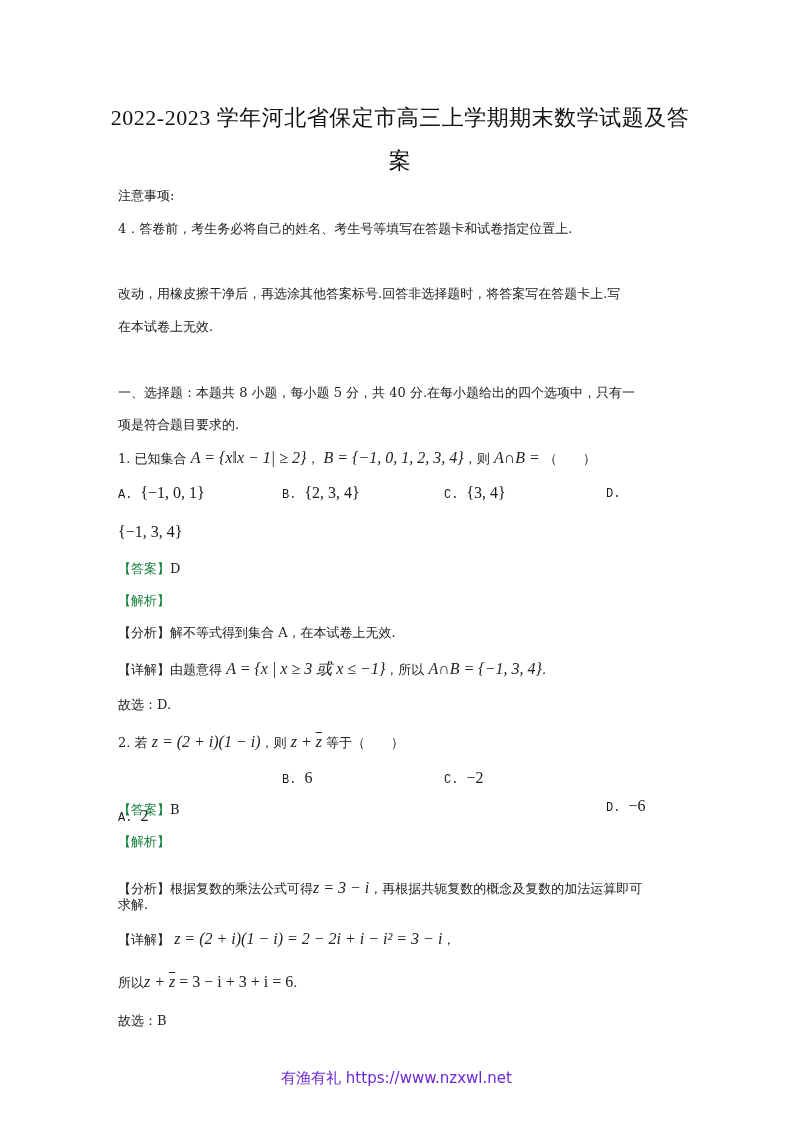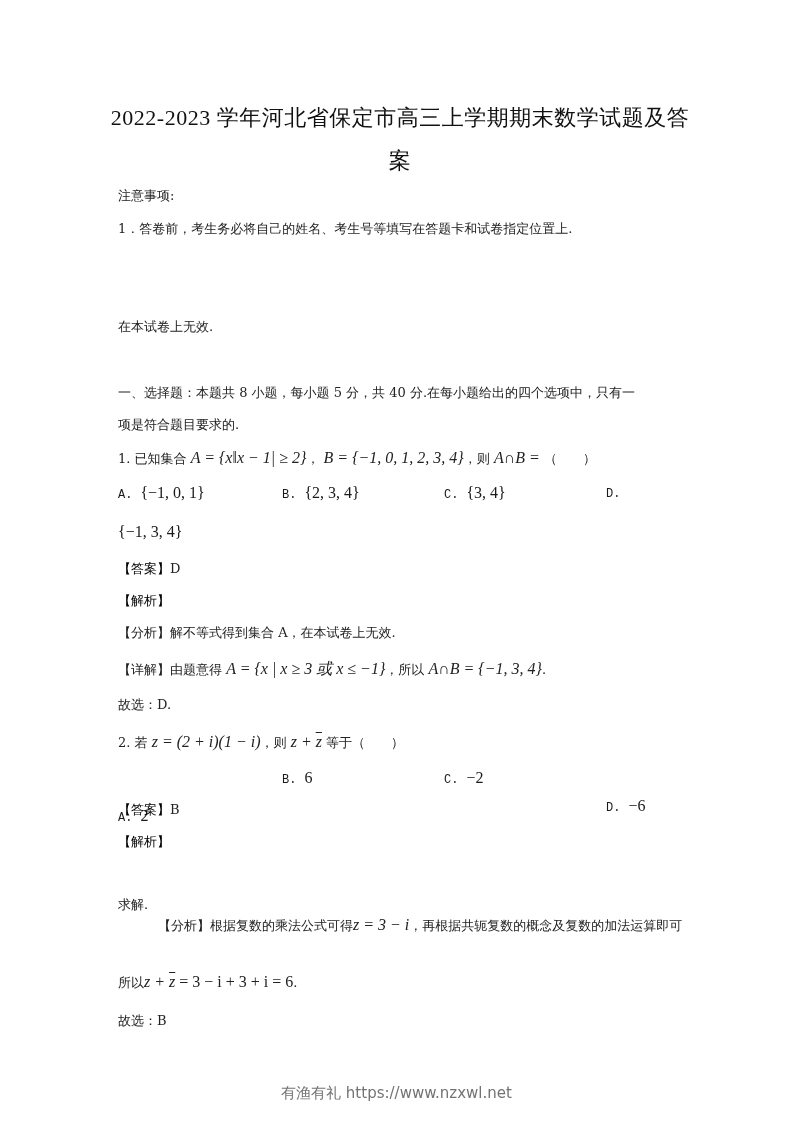--- a/index.html
+++ b/index.html
@@ -15,39 +15,40 @@
       font-size: 22px; color: #111; letter-spacing: 0.5px;
     }
     .t1 { top: 103px; }
     .t2 { top: 146px; }
     .line {
       position: absolute; left: 118px; font-size: 13px; line-height: 20px;
       white-space: nowrap; color: #222;
     }
     .math { font-family: "Liberation Serif", "DejaVu Serif", serif; font-style: italic; font-size: 16px; }
     .mathn { font-family: "Liberation Serif", "DejaVu Serif", serif; font-size: 16px; }
-    .tag-blue { color: #000000; }
+    .tag-blue { color: #15803d; }
     .opt { position: absolute; font-size: 13px; line-height: 20px; white-space: nowrap; }
     .opt .lbl { font-family: "Liberation Mono", "DejaVu Sans Mono", monospace; font-size: 12px; margin-right: 8px; }
     .footer {
       position: absolute; top: 1069px; left: 0; width: 793px; text-align: center;
-      font-family: "DejaVu Sans", "Liberation Sans", sans-serif; font-size: 15px; color: #737373; margin-top: 15px;
+      font-family: "DejaVu Sans", "Liberation Sans", sans-serif; font-size: 15px; color: #6d28d9;
     }
     .over { text-decoration: overline; }
   </style>
 </head>
 <body>
 
 <div class="page">
 
   <div class="title t1">2022-2023 学年河北省保定市高三上学期期末数学试题及答</div>
   <div class="title t2">案</div>
 
   <div class="line" style="top:186px;">注意事项:</div>
-  <div class="line" style="top:219px;">1．答卷前，考生务必将自己的姓名、考生号等填写在答题卡和试卷指定位置上.</div>
+  <div class="line" style="top:219px;">4．答卷前，考生务必将自己的姓名、考生号等填写在答题卡和试卷指定位置上.</div>
+  <div class="line" style="top:284px;">改动，用橡皮擦干净后，再选涂其他答案标号.回答非选择题时，将答案写在答题卡上.写</div>
   <div class="line" style="top:317px;">在本试卷上无效.</div>
 
   <div class="line" style="top:383px;">一、选择题：本题共 8 小题，每小题 5 分，共 40 分.在每小题给出的四个选项中，只有一</div>
   <div class="line" style="top:415px;">项是符合题目要求的.</div>
 
   <div class="line" style="top:448px;">
     <span>1. 已知集合</span>
     <span class="math">A = {x‖x − 1| ≥ 2}</span><span>，</span>
     <span class="math">B = {−1, 0, 1, 2, 3, 4}</span><span>，则</span>
     <span class="math">A∩B =</span>
@@ -101,23 +102,27 @@
     <span class="lbl">C.</span><span class="mathn">−2</span>
   </div>
   <div class="opt" style="left:606px; top:796px;">
     <span class="lbl">D.</span><span class="mathn">−6</span>
   </div>
 
   <div class="line" style="top:800px;">
     <span class="tag-blue">【答案】</span><span>B</span>
   </div>
   <div class="line tag-blue" style="top:832px;">【解析】</div>
-  <div class="line" style="top:915px;margin-left:40px;">
+  <div class="line" style="top:878px;">
     <span>【分析】</span><span>根据复数的乘法公式可得</span><span class="math">z = 3 − i</span><span>，再根据共轭复数的概念及复数的加法运算即可</span>
   </div>
   <div class="line" style="top:895px;">求解.</div>
+  <div class="line" style="top:929px;">
+    <span>【详解】</span>
+    <span class="math">z = (2 + i)(1 − i) = 2 − 2i + i − i² = 3 − i</span><span>，</span>
+  </div>
   <div class="line" style="top:972px;">
     <span>所以</span><span class="math">z + </span><span class="math over">z</span><span class="mathn"> = 3 − i + 3 + i = 6</span><span>.</span>
   </div>
   <div class="line" style="top:1011px;">故选：B</div>
 
   <div class="footer">有渔有礼 https://www.nzxwl.net</div>
 </div>
 
 </body></html>

